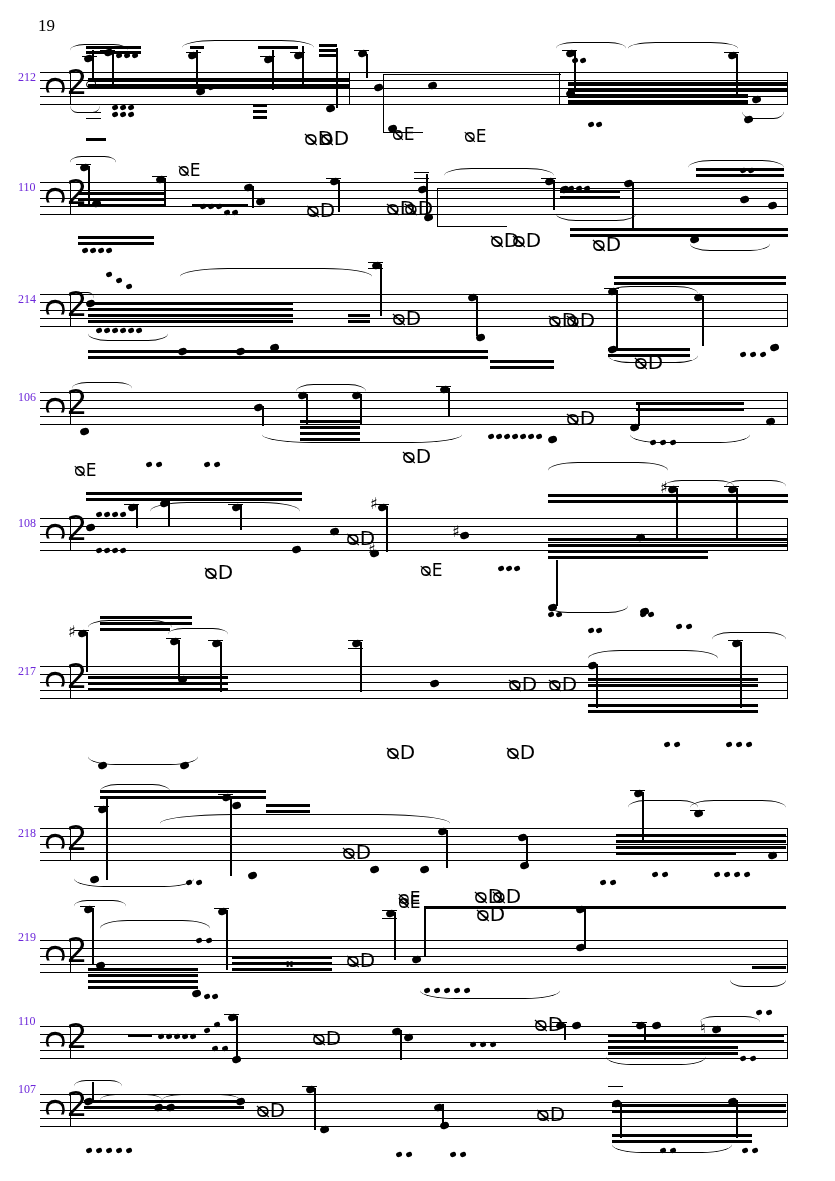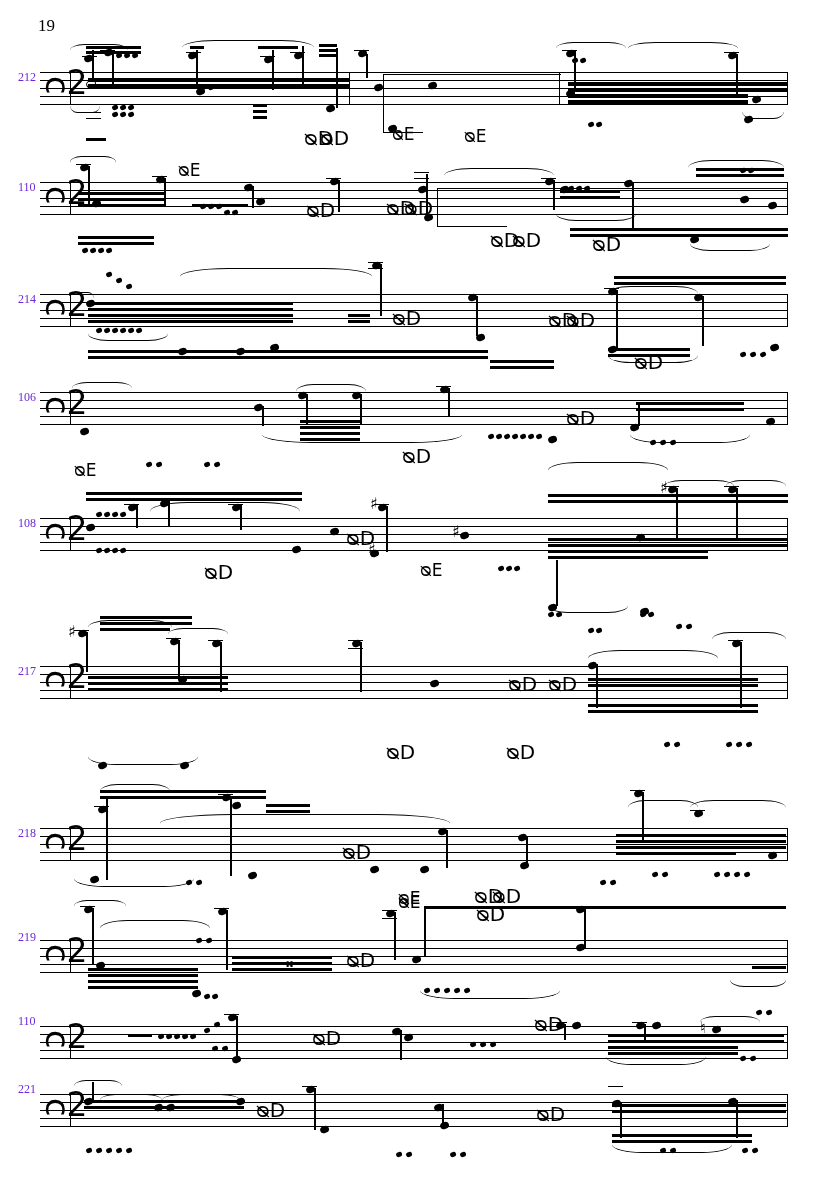--- a/index.html
+++ b/index.html
@@ -831,21 +831,21 @@
     <div class="grace" style="left:756px; top:1010px;"></div>
     <div class="grace" style="left:766px; top:1010px;"></div>
     <div class="grace" style="left:740px; top:1056px;"></div>
     <div class="grace" style="left:750px; top:1056px;"></div>
 
     <div class="rest-quarter" style="left:312px; top:1028px;">ᴓD</div>
     <div class="rest-quarter" style="left:534px; top:1014px;">ᴓD</div>
   </div>
 
   <div class="system" style="top:0;">
-    <div class="measure-number" style="top:1082px;">221</div>
+    <div class="measure-number" style="top:1082px;">107</div>
     <div class="staff" style="top:1094px;">
       <div class="line"></div>
       <div class="line"></div>
       <div class="line"></div>
       <div class="line"></div>
       <div class="line"></div>
     </div>
     <div class="clef" style="left:44px; top:1088px;">ᴒ2</div>
     <div class="barline" style="left:70px; top:1094px;"></div>
     <div class="barline" style="left:787px; top:1094px;"></div>

